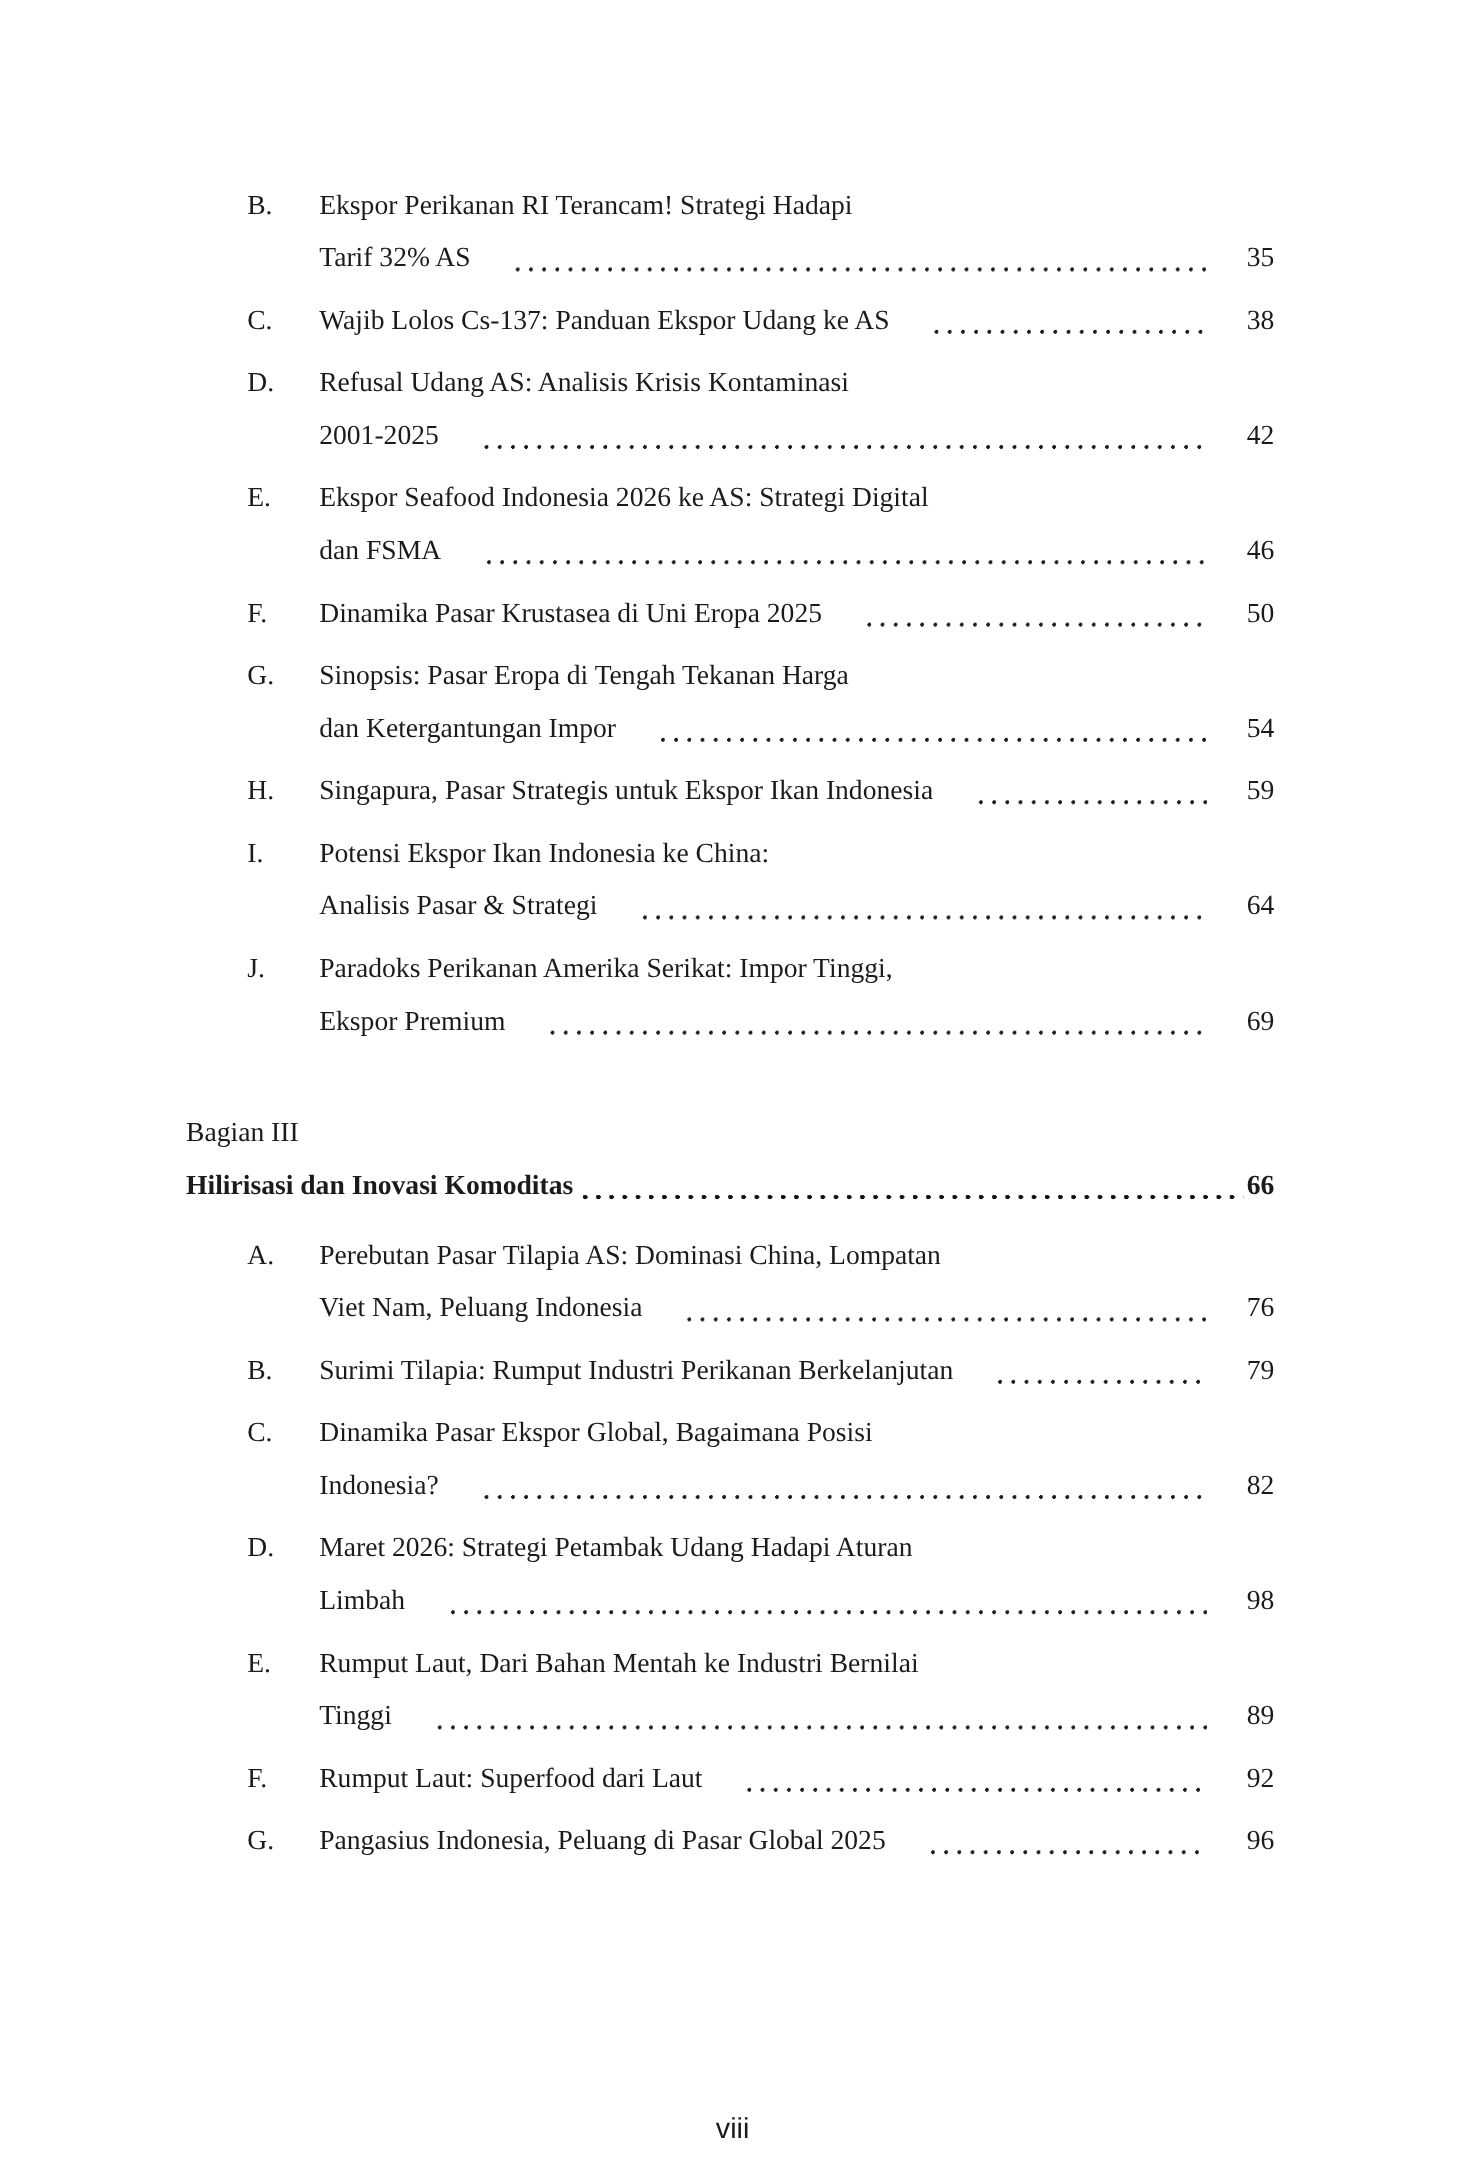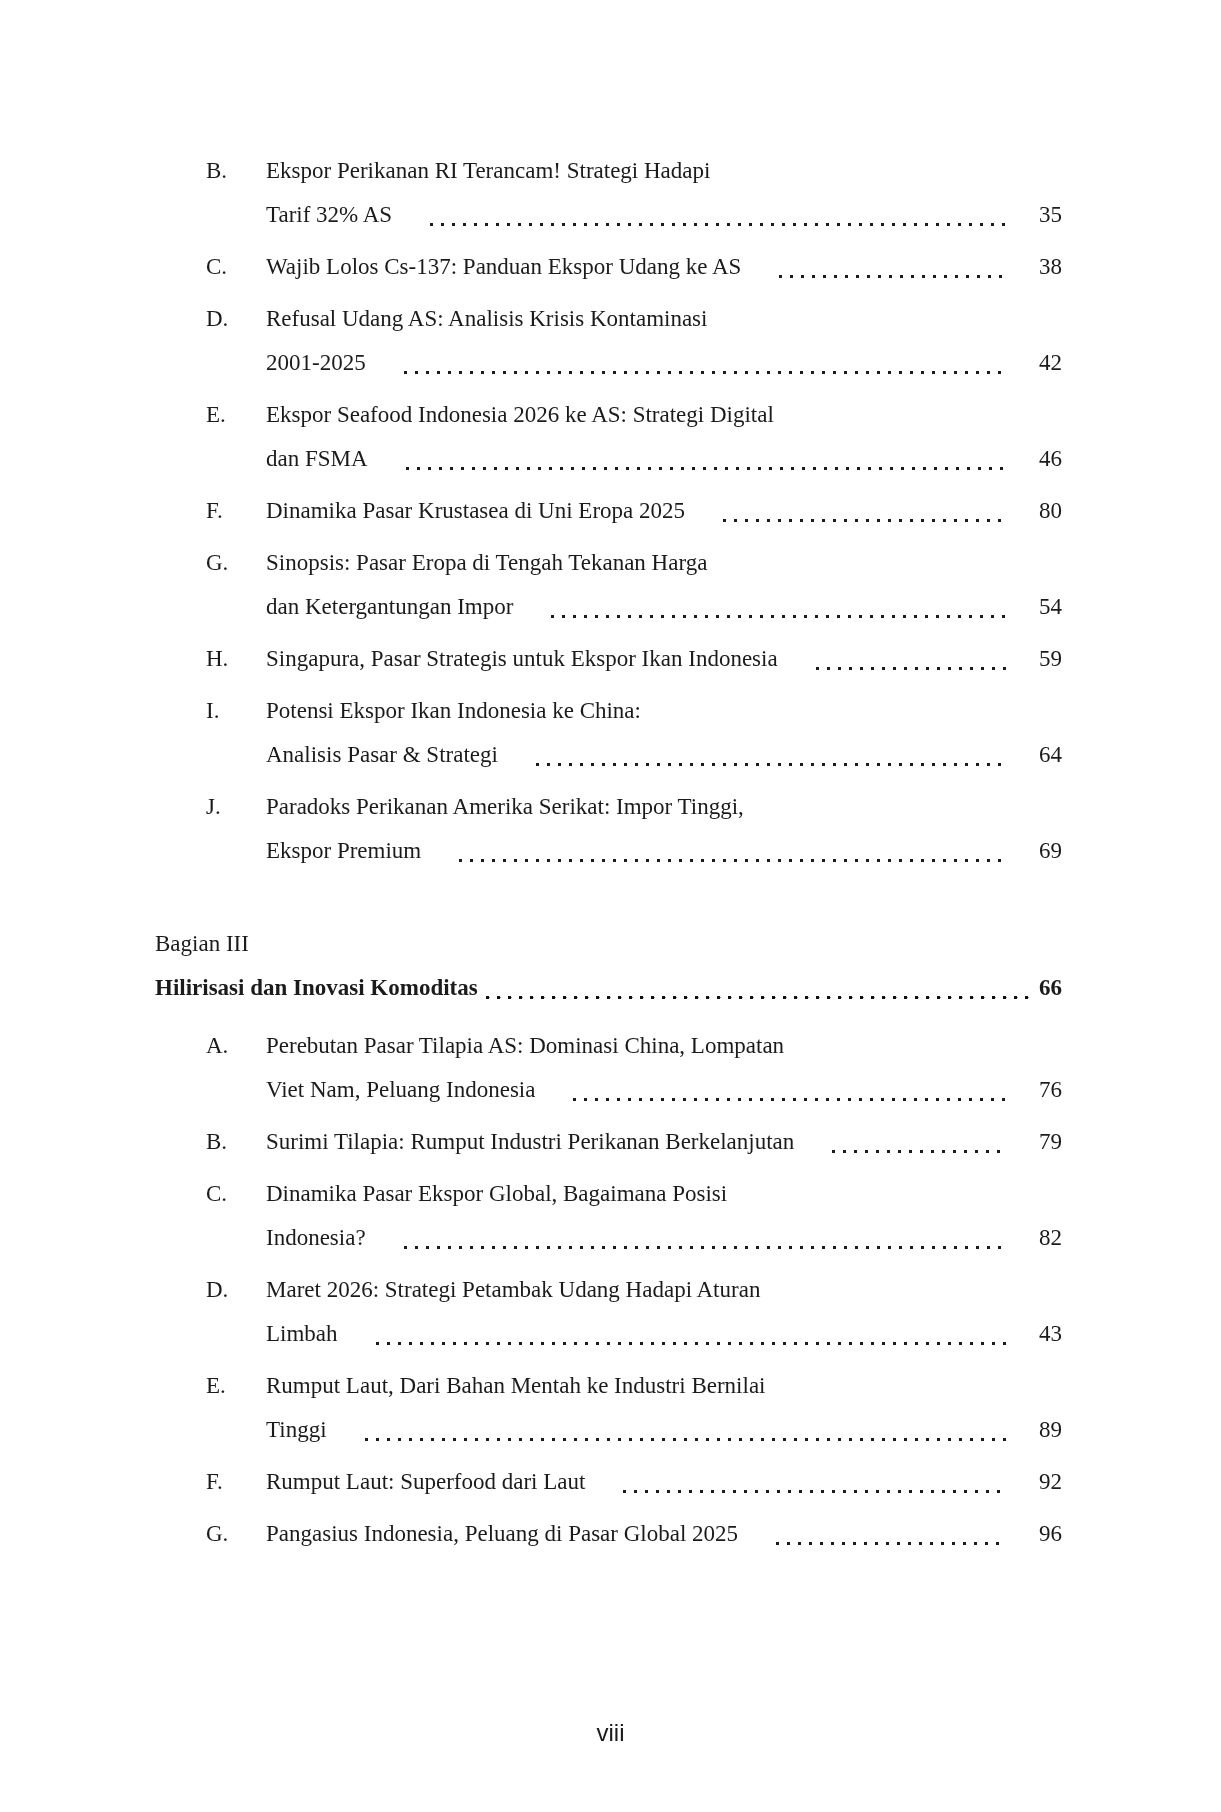--- a/index.html
+++ b/index.html
@@ -38,21 +38,21 @@
   .sec3 { margin-top: 49px; }
   .part-label { line-height: 44px; }
   .sec-title-row { display: flex; font-weight: 700; line-height: 44px; }
   .sec-title-row .dots {
     background-image: radial-gradient(circle at 2.6px 31.5px, #111111 1.8px, transparent 2px);
   }
   .sec3-entries { margin-top: 14px; }
 
   .footer {
     position: absolute;
-    top: 1718px; left: 0; width: 100%;
+    top: 1760px; left: 0; width: 100%;
     text-align: center;
     font-family: "Liberation Sans", "DejaVu Sans", sans-serif;
     font-size: 24px; line-height: 30px;
     color: #1a1a1a;
   }
 </style>
 </head>
 <body>
 
 <div class="page">
@@ -102,21 +102,21 @@
               <span class="pg">46</span>
             </div>
           </div>
         </div>
         <div class="entry">
           <span class="letter">F.</span>
           <div class="ebody">
             <div class="line last">
               <span class="t">Dinamika Pasar Krustasea di Uni Eropa 2025</span>
               <span class="dots"></span>
-              <span class="pg">80</span>
+              <span class="pg">50</span>
             </div>
           </div>
         </div>
         <div class="entry">
           <span class="letter">G.</span>
           <div class="ebody">
             <div class="line">Sinopsis: Pasar Eropa di Tengah Tekanan Harga</div>
             <div class="line last">
               <span class="t">dan Ketergantungan Impor</span>
               <span class="dots"></span>
@@ -198,21 +198,21 @@
               </div>
             </div>
           </div>
           <div class="entry">
             <span class="letter">D.</span>
             <div class="ebody">
               <div class="line">Maret 2026: Strategi Petambak Udang Hadapi Aturan</div>
               <div class="line last">
                 <span class="t">Limbah</span>
                 <span class="dots"></span>
-                <span class="pg">43</span>
+                <span class="pg">98</span>
               </div>
             </div>
           </div>
           <div class="entry">
             <span class="letter">E.</span>
             <div class="ebody">
               <div class="line">Rumput Laut, Dari Bahan Mentah ke Industri Bernilai</div>
               <div class="line last">
                 <span class="t">Tinggi</span>
                 <span class="dots"></span>

